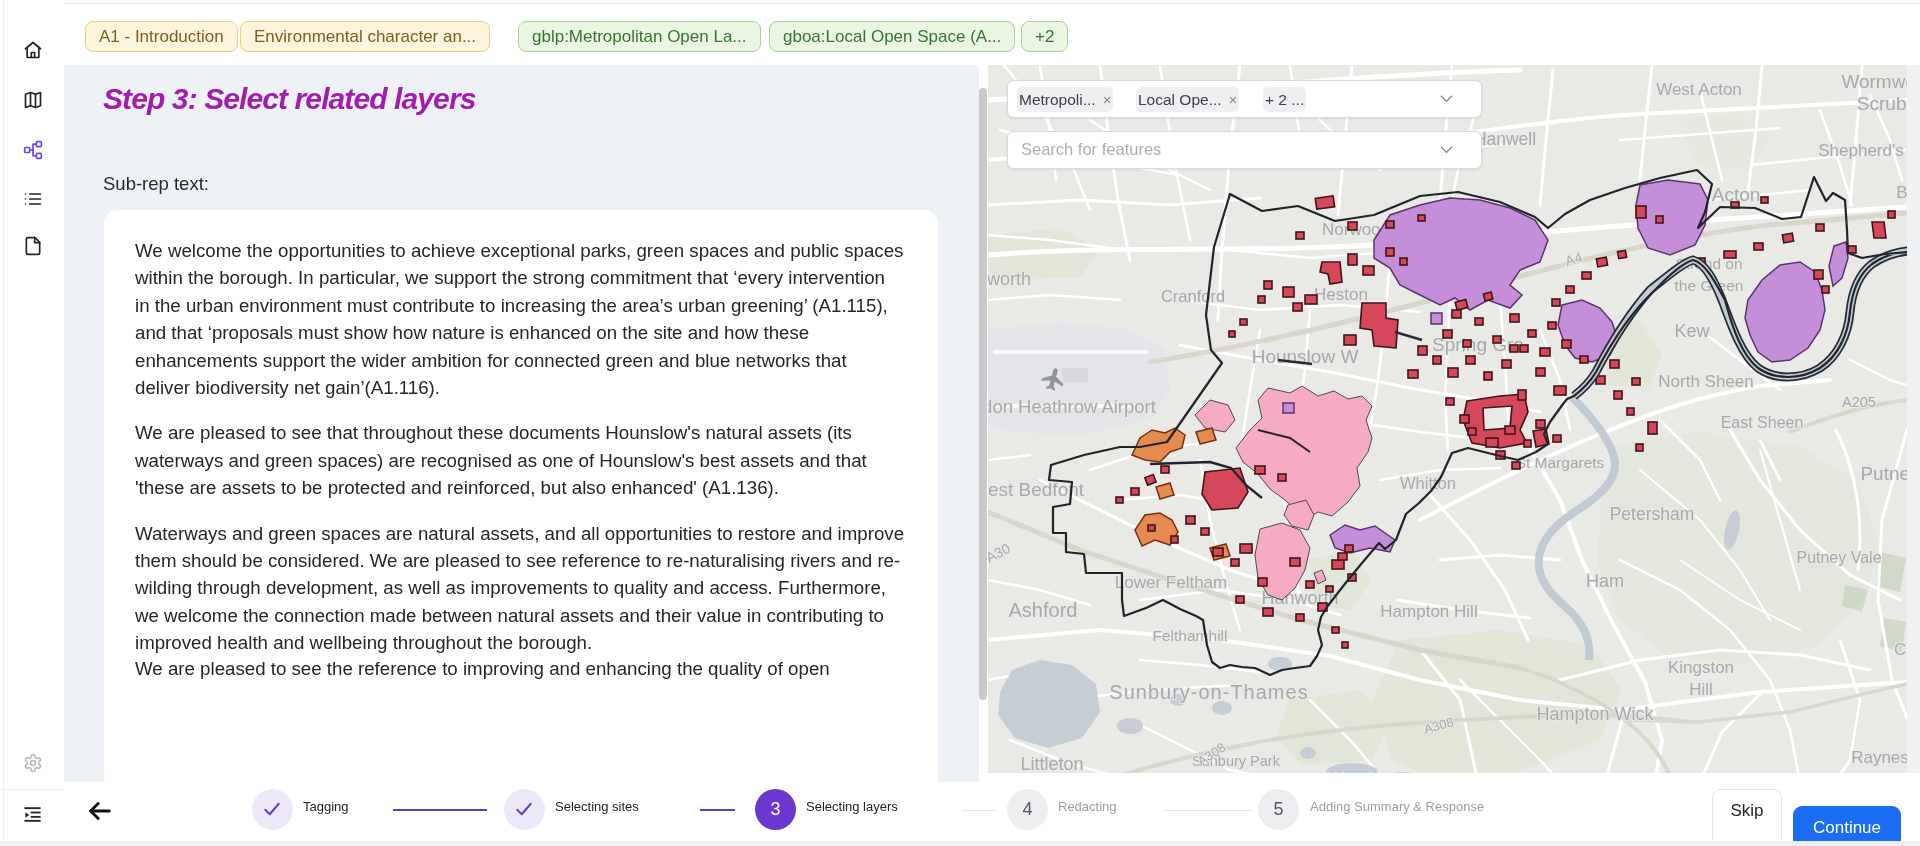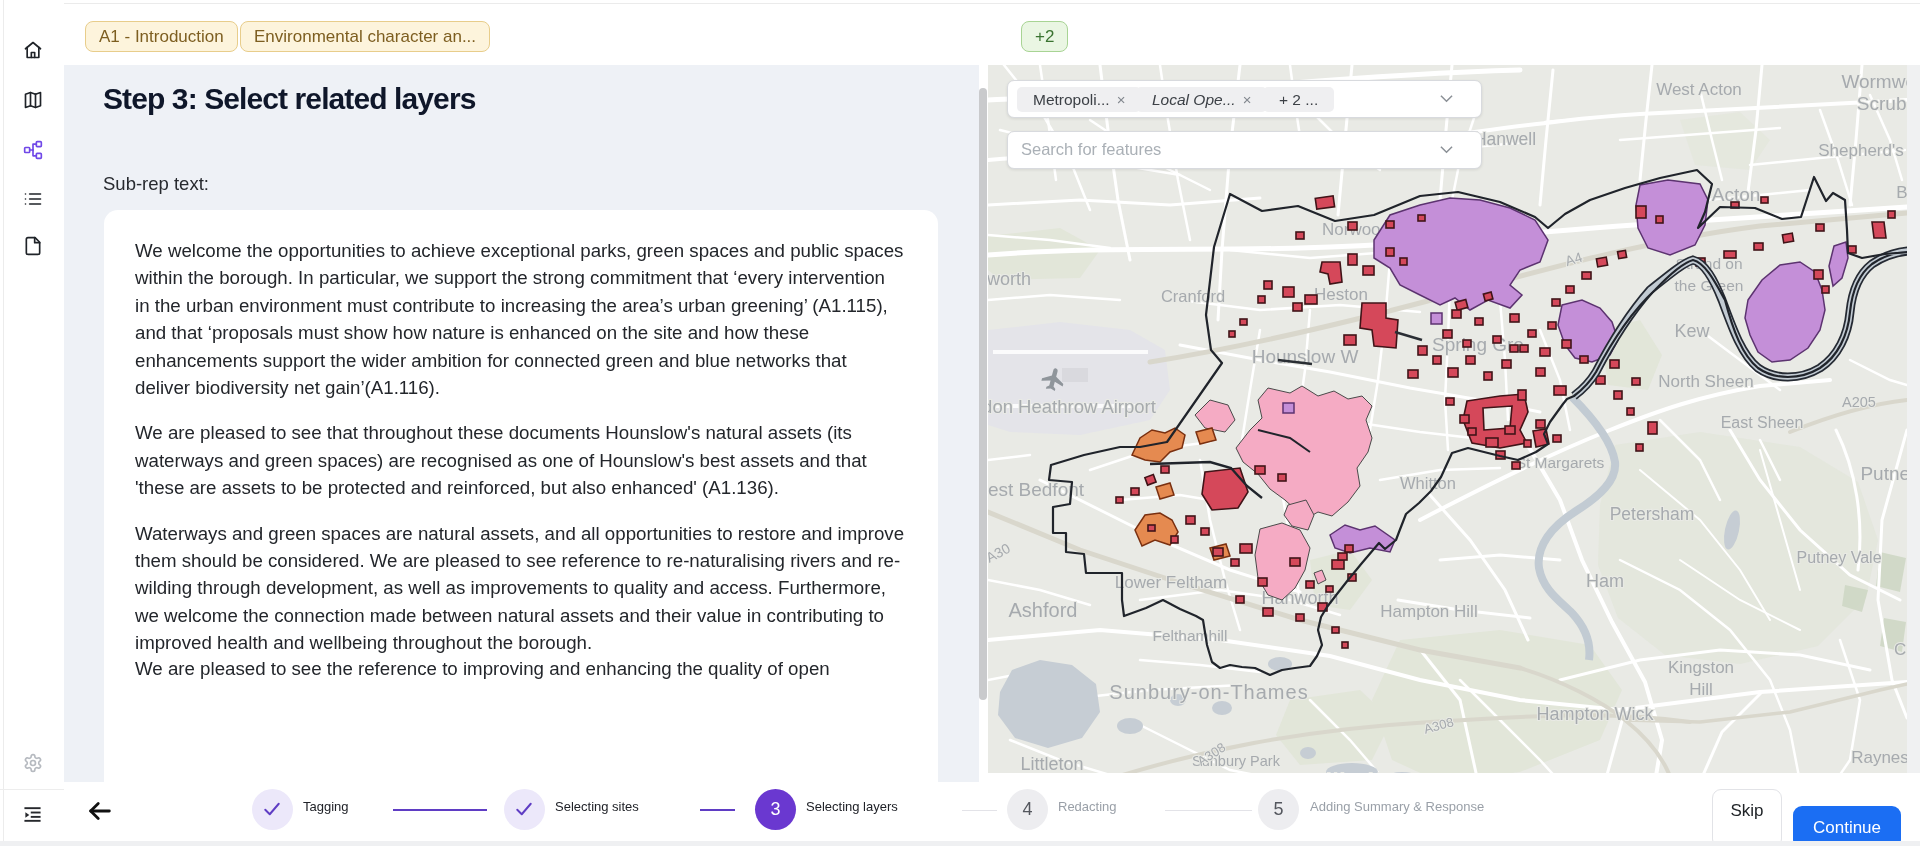--- a/index.html
+++ b/index.html
@@ -10,35 +10,35 @@
   #sidebar svg { position:absolute; left:23px; }
   #sidebar .div1 { position:absolute; left:0px; top:789px; width:64px; height:1px; background:#ededed; }
   
   #topbar { position:absolute; left:64px; top:0; width:1856px; height:65px; background:#fff; z-index:20; }
   #topbar .tline { position:absolute; left:0; top:3px; width:1856px; height:1px; background:#ebebeb; }
   .chip { position:absolute; top:21px; height:31px; line-height:29px; border-radius:8px; font-size:17px; padding:0 13px; white-space:nowrap; }
   .chip.y { background:#fdf4dc; border:1px solid #e8cd8b; color:#7d5e20; }
   .chip.g { background:#eaf6e3; border:1px solid #a8d494; color:#3a7330; }
   
   #main { position:absolute; left:64px; top:65px; width:915px; height:717px; background:#eef1f6; z-index:5; }
-  #main h1 { position:absolute; left:39px; top:17px; font-size:30px; font-weight:700; color:#0f172a; letter-spacing:-0.9px; }
+  #main h1 { position:absolute; left:39px; top:17px; font-size:30px; font-weight:700; color:#a21caf; letter-spacing:-0.9px;font-style:italic; }
   #main .sublabel { position:absolute; left:39px; top:108px; font-size:18.5px; color:#272a2f; }
   #card { position:absolute; left:40px; top:145px; width:834px; height:640px; background:#fff; border-radius:14px; }
   #card .txt { position:absolute; left:31px; top:27px; width:784px; font-size:18.7px; line-height:27.4px; color:#23262b; }
   #card p { margin:0 0 18px 0; }
   
   #scrollthumb { position:absolute; left:979px; top:88px; width:8px; height:612px; background:#c9cacc; border-radius:4px; z-index:6; }
   
   #map { position:absolute; left:988px; top:65px; width:919px; height:708px; background:#e9eae5; z-index:5; overflow:hidden; }
   #rightstrip { position:absolute; left:1907px; top:65px; width:13px; height:708px; background:#f0f1f2; z-index:4; }
   
   .selbox { position:absolute; width:475px; height:38px; background:#fff; border:1px solid #d8dade; border-radius:7px; box-shadow:0 1px 3px rgba(0,0,0,.09); z-index:12; }
   #selbox1 { left:1007px; top:80px; }
   #selbox2 { left:1007px; top:131px; }
-  .mchip { position:absolute; top:6px; height:25px; line-height:25px; background:#efeff1; border-radius:5px; font-size:15.5px; color:#3c4046; padding:0 16px; white-space:nowrap; }
+  .mchip { position:absolute; top:6px; height:25px; line-height:25px; background:#efeff1; border-radius:5px; font-size:15.5px; color:#3c4046; padding:0 2px; white-space:nowrap; }
   .mchip .x { color:#82878e; margin-left:7px; font-size:15px; }
   .chev { position:absolute; top:13px; right:28px; width:13px; height:9px; }
   #selbox2 .ph { position:absolute; left:13px; top:8px; font-size:16.5px; color:#aab0b6; }
   
   #bottombar { position:absolute; left:64px; top:782px; width:1849px; height:59px; background:#fff; border-radius:0 0 8px 8px; z-index:25; }
   #bottomstrip { position:absolute; left:0; top:841px; width:1920px; height:5px; background:#eff0f2; z-index:40; }
   .stepcircle { position:absolute; top:7px; width:41px; height:41px; border-radius:50%; }
   .stepcircle.done { background:#ece8fa; }
   .stepcircle.active { background:#6a38d0; color:#fff; text-align:center; line-height:41px; font-size:18px; }
   .stepcircle.todo { background:#ededf0; color:#54575e; text-align:center; line-height:41px; font-size:18px; }
@@ -103,20 +103,22 @@
       <path d="M11 15h10"></path>
       <path d="M3 20h18"></path>
       <path d="M3 9v7l5-3.5z" fill="#26282c" stroke="none"></path>
     </svg>
 </div>
 
 <div id="topbar">
   <div class="tline"></div>
   <div class="chip y" style="left:21px;">A1 - Introduction</div>
   <div class="chip y" style="left:176px;">Environmental character an...</div>
+  <div class="chip g" style="left:454px;">gblp:Metropolitan Open La...</div>
+  <div class="chip g" style="left:705px;">gboa:Local Open Space (A...</div>
   <div class="chip g" style="left:957px;">+2</div>
 </div>
 
 <div id="main">
   <h1>Step 3: Select related layers</h1>
   <div class="sublabel">Sub-rep text:</div>
   <div id="card">
     <div class="txt">
       <p>We welcome the opportunities to achieve exceptional parks, green spaces and public spaces<br>
       within the borough. In particular, we support the strong commitment that ‘every intervention<br>
@@ -466,21 +468,21 @@
   <path d="M1230,194 L1262,211 L1298,206 L1335,221 L1374,215 L1420,196 L1458,192 L1500,202 L1535,217 L1548,228 L1565,214 L1590,200 L1625,188 L1660,178 L1697,170 L1712,184 L1705,212 L1698,228 L1720,207 L1755,208 L1782,219 L1801,217 L1814,177 L1826,201 L1833,193 L1845,200 L1847,230 L1848,253 L1862,258 L1885,254 L1908,252 C1898,252 1885,255 1872,264 C1858,275 1852,292 1850,312 C1848,335 1838,356 1820,368 C1800,380 1775,380 1758,368 C1742,355 1733,330 1725,300 C1714,280 1705,263 1693,260 C1683,263 1670,274 1655,290 C1628,315 1610,345 1596,372 C1590,382 1582,390 1574,396 L1567,399 L1563,404 L1550,422 L1544,434 L1548,444 L1536,452 L1518,460 L1500,456 L1484,452 L1468,448 L1452,453 L1441,477 L1431,491 L1419,503 L1406,514 L1399,532 L1396,540 L1385,549 L1379,543 L1362,563 L1348,580 L1337,594 L1327,607 L1321,617 L1318,630 L1322,645 L1317,656 L1310,666 L1295,668 L1282,670 L1270,675 L1255,668 L1242,667 L1230,665 L1220,668 L1212,662 L1207,645 L1203,620 L1196,616 L1180,609 L1163,600 L1146,608 L1124,616 L1122,600 L1122,573 L1086,573 L1084,554 L1066,552 L1066,533 L1053,533 L1053,507 L1070,504 L1072,482 L1049,480 L1051,465 L1084,455 L1120,447 L1140,447 L1167,442 L1222,363 L1211,350 L1206,315 L1214,247 Z" fill="none" stroke="#20242b" stroke-width="2.2" stroke-linejoin="round"></path>
   <path d="M1150,464 L1210,462 L1231,468 L1247,486 L1262,498" fill="none" stroke="#20242b" stroke-width="2.4"></path>
   <path d="M1278,360 L1312,364" stroke="#2a2e34" stroke-width="2.5" fill="none"></path>
   <path d="M1395,332 L1422,340" stroke="#2a2e34" stroke-width="2.5" fill="none"></path>
   <path d="M1258,430 L1290,438 L1310,452" fill="none" stroke="#20242b" stroke-width="2"></path>
 </svg>
 </div>
 
 <div class="selbox" id="selbox1">
   <div class="mchip" style="left:9px;">Metropoli...<span class="x">×</span></div>
-  <div class="mchip" style="left:128px;font-style:italic;">Local Ope...<span class="x">×</span></div>
+  <div class="mchip" style="left:128px;">Local Ope...<span class="x">×</span></div>
   <div class="mchip" style="left:255px;">+ 2 ...</div>
   <svg class="chev" viewBox="0 0 14 9" fill="none" stroke="#8b9096" stroke-width="1.6">
       <path d="M1 1.5 7 7.5 13 1.5"></path>
     </svg>
 </div>
 <div class="selbox" id="selbox2">
   <div class="ph">Search for features</div>
   <svg class="chev" viewBox="0 0 14 9" fill="none" stroke="#8b9096" stroke-width="1.6">
       <path d="M1 1.5 7 7.5 13 1.5"></path>
     </svg>

